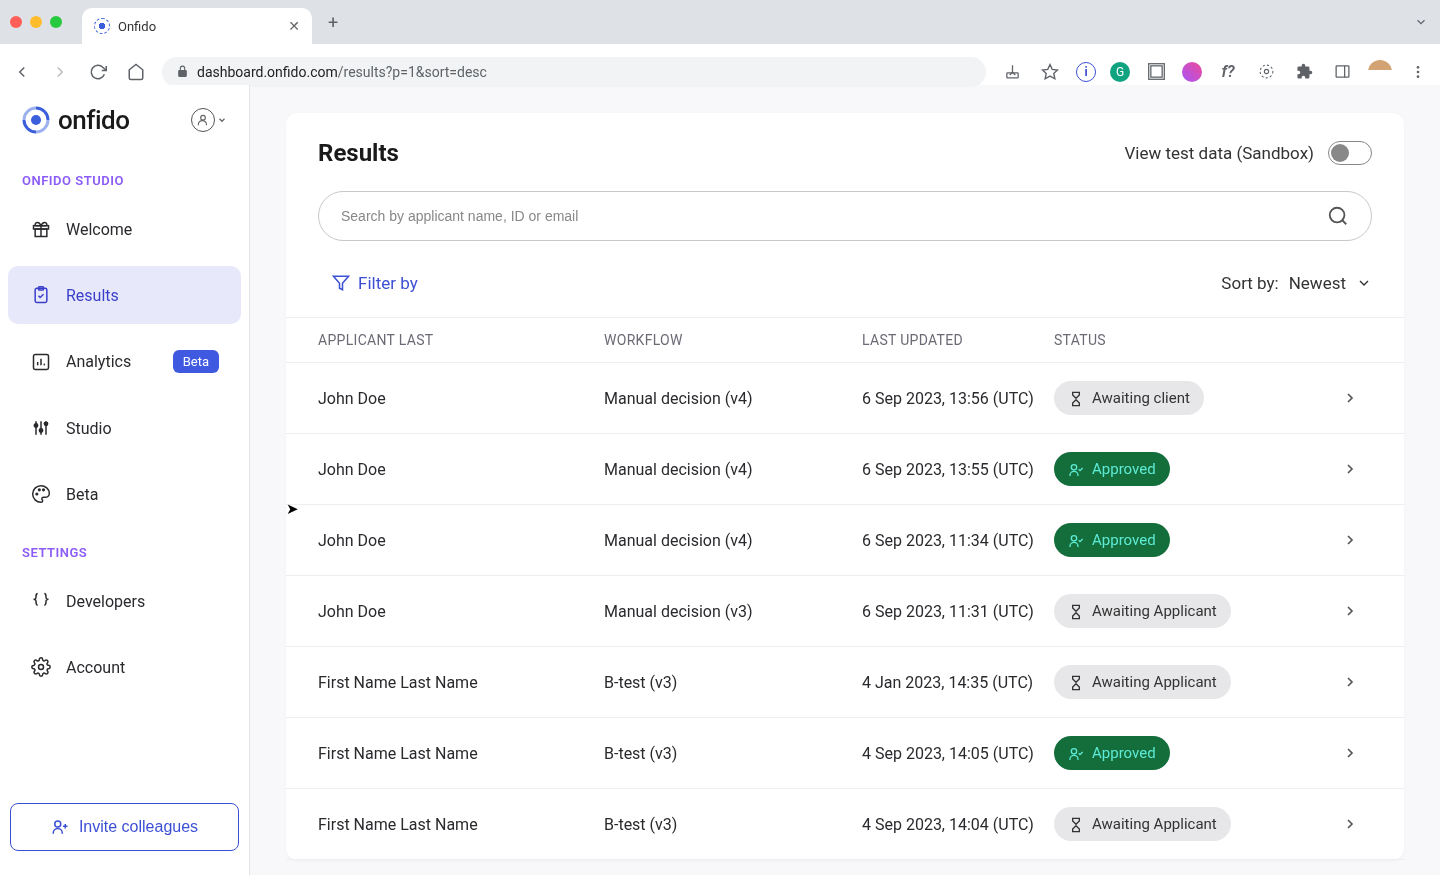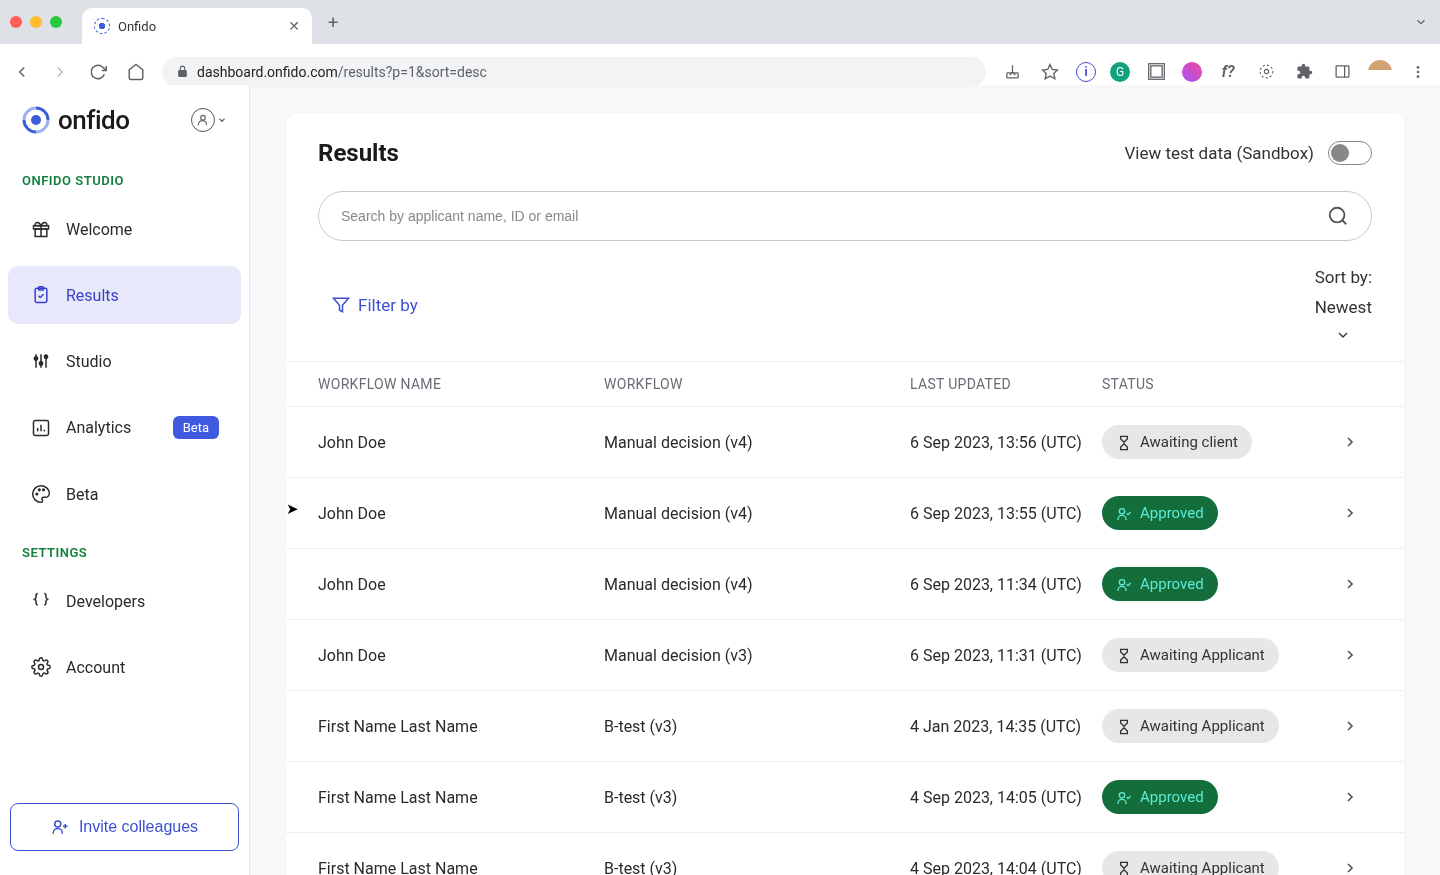--- a/index.html
+++ b/index.html
@@ -36,21 +36,21 @@
 
 
 .sidebar { width: 250px; background: #fff; border-right: 1px solid #e5e5e8; display: flex; flex-direction: column; }
 .sb-header { display: flex; align-items: center; padding: 20px 22px; gap: 14px; }
 .onfido-logo { display: flex; align-items: center; gap: 8px; }
 .onfido-mark { width: 28px; height: 28px; }
 .onfido-word { font-size: 26px; font-weight: 500; color: #1a1a1a; letter-spacing: -0.5px; }
 .user-menu { margin-left: auto; display: flex; align-items: center; gap: 2px; color: #666; }
 .user-circle { width: 24px; height: 24px; border: 1.5px solid #555; border-radius: 50%; display: flex; align-items: center; justify-content: center; }
 
-.sb-section-title { padding: 18px 22px 8px; font-size: 13px; font-weight: 600; color: #15803d; letter-spacing: 0.5px; }
+.sb-section-title { padding: 18px 22px 8px; font-size: 13px; font-weight: 600; color: #8b5cf6; letter-spacing: 0.5px; }
 .sb-item { display: flex; align-items: center; gap: 14px; padding: 18px 22px; margin: 4px 8px; border-radius: 10px; cursor: pointer; color: #2a2a2e; font-size: 16px; }
 .sb-item.active { background: #E7E8F9; color: #3A3FCB; }
 .sb-item .icon { width: 22px; height: 22px; display: flex; align-items: center; justify-content: center; }
 .sb-item .label { flex: 1; }
 .badge-beta { background: #3F5AE0; color: #fff; font-size: 13px; padding: 4px 10px; border-radius: 6px; }
 .ext-link-icon { color: #aaa; }
 
 .invite-btn { margin: auto 10px 24px; border: 1.5px solid #3C50D4; color: #3C50D4; background: #fff; border-radius: 8px; padding: 14px; display: flex; align-items: center; justify-content: center; gap: 10px; font-size: 16px; cursor: pointer; }
 
 
@@ -64,28 +64,28 @@
 .toggle-knob { width: 18px; height: 18px; border-radius: 50%; background: #888; position: absolute; top: 2px; left: 2px; }
 
 .search-wrap { padding: 24px 32px 12px; }
 .search-box { width: 100%; border: 1.5px solid #c8c8cc; border-radius: 30px; height: 50px; display: flex; align-items: center; padding: 0 22px; gap: 12px; }
 .search-input { border: none; outline: none; flex: 1; font-size: 14px; color: #333; background: transparent; }
 .search-input::placeholder { color: #888; }
 .search-icon { color: #555; }
 
 .filter-row { display: flex; align-items: center; justify-content: space-between; padding: 14px 32px 18px; }
 .filter-btn { display: flex; align-items: center; gap: 8px; color: #3C50D4; font-size: 17px; cursor: pointer; padding: 6px 14px; }
-.sort-by { display: flex; align-items: center; gap: 10px; font-size: 17px; color: #333; flex-direction: column; }
+.sort-by { display: flex; align-items: center; gap: 10px; font-size: 17px; color: #333; }
 .sort-val { font-weight: 400; }
 
 .table { width: 100%; }
 .thead { display: flex; padding: 14px 32px; border-top: 1px solid #eee; border-bottom: 1px solid #eee; font-size: 14px; color: #6b6b76; letter-spacing: 0.3px; }
 .col-name { width: 286px; }
 .col-workflow { width: 258px; }
-.col-updated { width: 192px; margin-left: 48px; }
+.col-updated { width: 192px; }
 .col-status { flex: 1; }
 .col-arrow { width: 30px; }
 
 .trow { display: flex; align-items: center; padding: 18px 32px; border-bottom: 1px solid #eee; font-size: 16px; color: #2a2a2e; }
 .status-pill { display: inline-flex; align-items: flex-end; gap: 8px; padding: 8px 14px; border-radius: 18px; font-size: 15px; }
 .status-pill.awaiting { background: #E7E7E9; color: #333; }
 .status-pill.approved { background: #146E3C; color: #5eead4; }
 .row-arrow { color: #555; }
 
 .cursor-ptr { position: fixed; left: 286px; top: 500px; font-size: 15px; pointer-events:none; }
@@ -243,42 +243,42 @@
             <rect x="9" y="2" width="6" height="4" rx="1"></rect>
             <polyline points="9 13 11 15 15 11"></polyline>
           </svg>
         </span>
       <span class="label">Results</span>
     </div>
 
     <div class="sb-item">
       <span class="icon">
           <svg width="20" height="20" viewBox="0 0 24 24" fill="none" stroke="currentColor" stroke-width="1.8">
+            <rect x="3" y="3" width="18" height="18" rx="2"></rect>
+            <line x1="8" y1="16" x2="8" y2="12"></line>
+            <line x1="12" y1="16" x2="12" y2="8"></line>
+            <line x1="16" y1="16" x2="16" y2="14"></line>
+          </svg>
+        </span>
+      <span class="label">Analytics</span>
+      <span class="badge-beta">Beta</span>
+    </div>
+
+    <div class="sb-item">
+      <span class="icon">
+          <svg width="20" height="20" viewBox="0 0 24 24" fill="none" stroke="currentColor" stroke-width="1.8">
             <line x1="6" y1="4" x2="6" y2="20"></line>
             <line x1="12" y1="4" x2="12" y2="20"></line>
             <line x1="18" y1="4" x2="18" y2="20"></line>
             <circle cx="6" cy="9" r="2" fill="currentColor"></circle>
             <circle cx="12" cy="15" r="2" fill="currentColor"></circle>
             <circle cx="18" cy="7" r="2" fill="currentColor"></circle>
           </svg>
         </span>
       <span class="label">Studio</span>
-    </div>
-
-    <div class="sb-item">
-      <span class="icon">
-          <svg width="20" height="20" viewBox="0 0 24 24" fill="none" stroke="currentColor" stroke-width="1.8">
-            <rect x="3" y="3" width="18" height="18" rx="2"></rect>
-            <line x1="8" y1="16" x2="8" y2="12"></line>
-            <line x1="12" y1="16" x2="12" y2="8"></line>
-            <line x1="16" y1="16" x2="16" y2="14"></line>
-          </svg>
-        </span>
-      <span class="label">Analytics</span>
-      <span class="badge-beta">Beta</span>
     </div>
 
     <div class="sb-item">
       <span class="icon">
           <svg width="20" height="20" viewBox="0 0 24 24" fill="none" stroke="currentColor" stroke-width="1.8">
             <path d="M12 2a10 10 0 1 0 0 20c1 0 2-1 2-2s-1-1-1-2 1-2 2-2h2a5 5 0 0 0 5-5c0-5-5-9-10-9z"></path>
             <circle cx="7" cy="12" r="1" fill="currentColor"></circle>
             <circle cx="10" cy="7" r="1" fill="currentColor"></circle>
             <circle cx="15" cy="7" r="1" fill="currentColor"></circle>
           </svg>
@@ -358,21 +358,21 @@
           <span>Sort by:</span>
           <span class="sort-val">Newest</span>
           <svg width="16" height="16" viewBox="0 0 24 24" fill="none" stroke="currentColor" stroke-width="2">
               <polyline points="6 9 12 15 18 9"></polyline>
             </svg>
         </div>
       </div>
 
       <div class="table">
         <div class="thead">
-          <div class="col-name">WORKFLOW NAME</div>
+          <div class="col-name">APPLICANT LAST</div>
           <div class="col-workflow">WORKFLOW</div>
           <div class="col-updated">LAST UPDATED</div>
           <div class="col-status">STATUS</div>
           <div class="col-arrow"></div>
         </div>
         <div id="tbody">
             <div class="trow">
               <div class="col-name">John Doe</div>
               <div class="col-workflow">Manual decision (v4)</div>
               <div class="col-updated">6 Sep 2023, 13:56 (UTC)</div>

